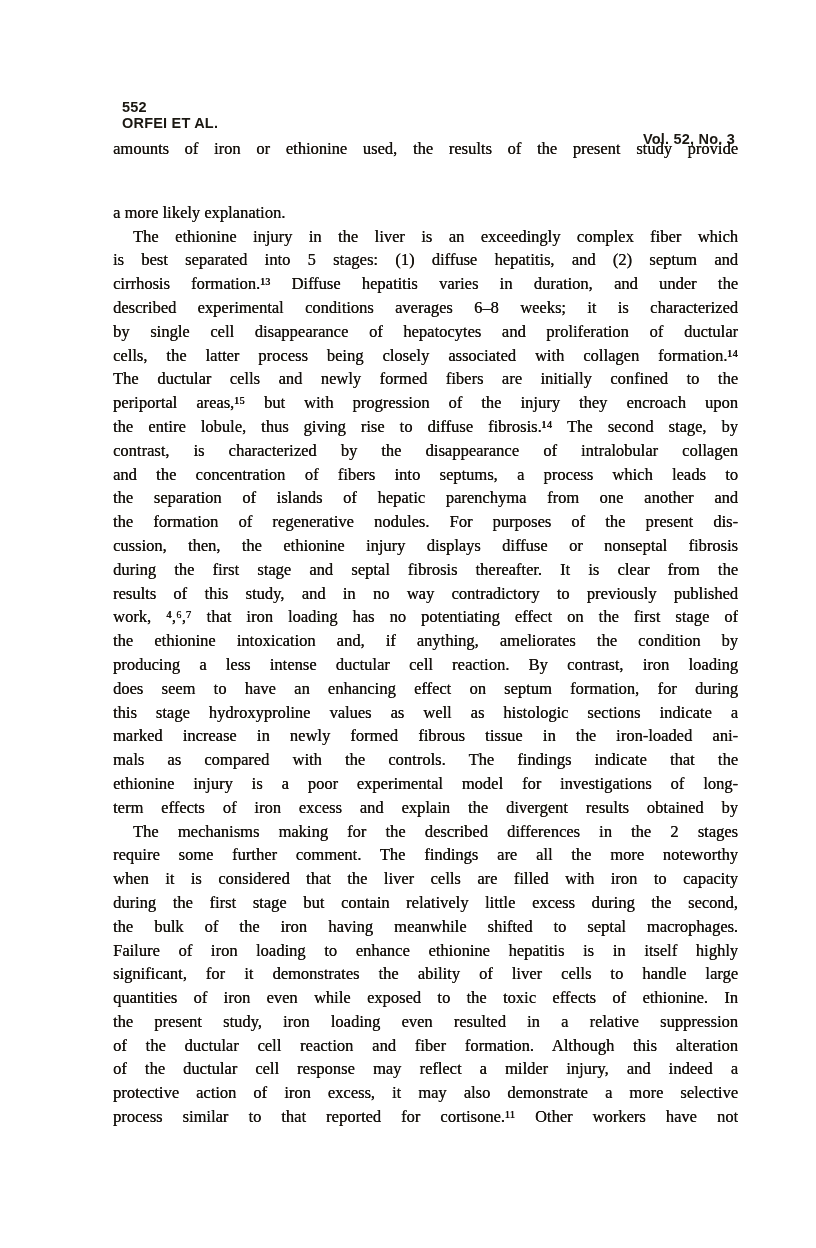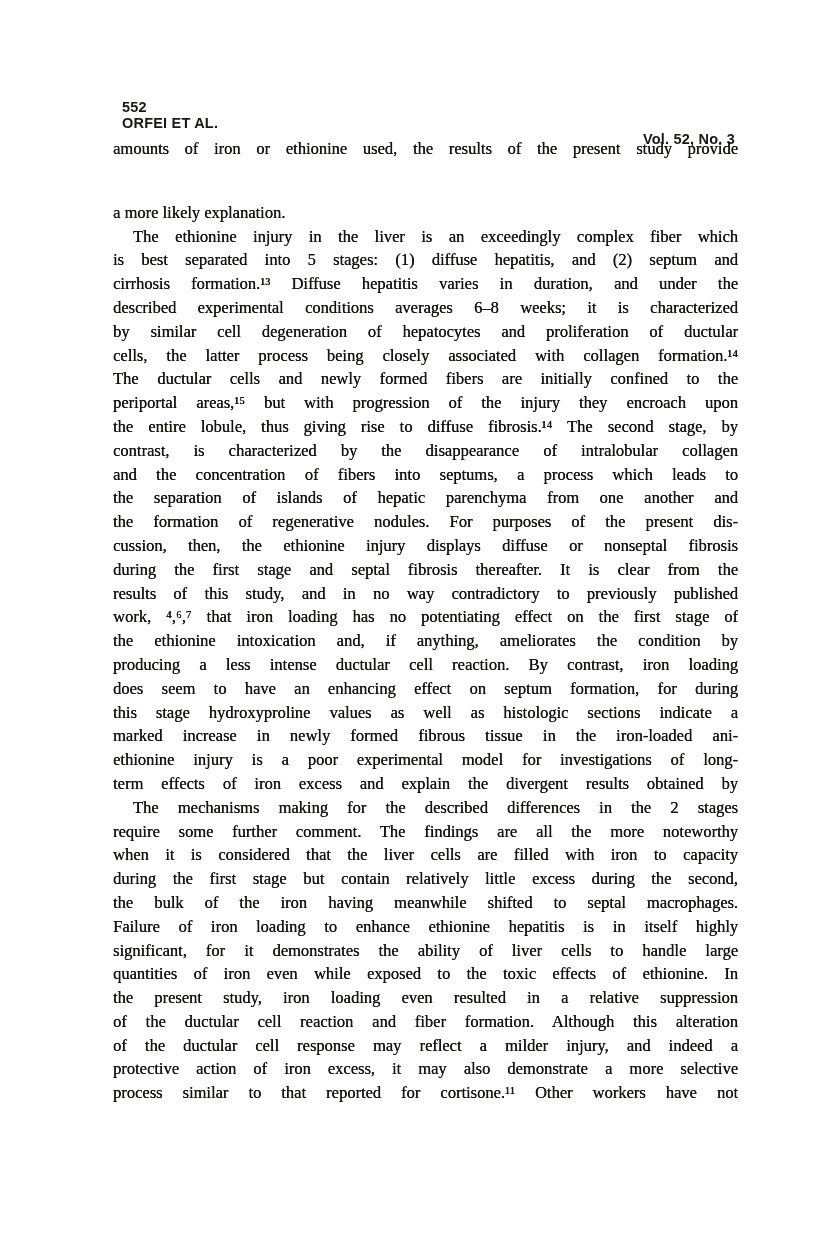--- a/index.html
+++ b/index.html
@@ -61,38 +61,39 @@
     <div class="para">
       <div class="ln">amounts of iron or ethionine used, the results of the present study provide</div>
       <div class="ln ln-end">a more likely explanation.</div>
     </div>
 
     <div class="para">
       <div class="ln ln-ind">The ethionine injury in the liver is an exceedingly complex fiber which</div>
       <div class="ln">is best separated into 5 stages: (1) diffuse hepatitis, and (2) septum and</div>
       <div class="ln">cirrhosis formation.¹³ Diffuse hepatitis varies in duration, and under the</div>
       <div class="ln">described experimental conditions averages 6–8 weeks; it is characterized</div>
-      <div class="ln">by similar cell degeneration of hepatocytes and proliferation of ductular</div>
+      <div class="ln">by single cell disappearance of hepatocytes and proliferation of ductular</div>
       <div class="ln">cells, the latter process being closely associated with collagen formation.¹⁴</div>
       <div class="ln">The ductular cells and newly formed fibers are initially confined to the</div>
       <div class="ln">periportal areas,¹⁵ but with progression of the injury they encroach upon</div>
       <div class="ln">the entire lobule, thus giving rise to diffuse fibrosis.¹⁴ The second stage, by</div>
       <div class="ln">contrast, is characterized by the disappearance of intralobular collagen</div>
       <div class="ln">and the concentration of fibers into septums, a process which leads to</div>
       <div class="ln">the separation of islands of hepatic parenchyma from one another and</div>
       <div class="ln">the formation of regenerative nodules. For purposes of the present dis-</div>
       <div class="ln">cussion, then, the ethionine injury displays diffuse or nonseptal fibrosis</div>
       <div class="ln">during the first stage and septal fibrosis thereafter. It is clear from the</div>
       <div class="ln">results of this study, and in no way contradictory to previously published</div>
       <div class="ln">work, ⁴,⁶,⁷ that iron loading has no potentiating effect on the first stage of</div>
       <div class="ln">the ethionine intoxication and, if anything, ameliorates the condition by</div>
       <div class="ln">producing a less intense ductular cell reaction. By contrast, iron loading</div>
       <div class="ln">does seem to have an enhancing effect on septum formation, for during</div>
       <div class="ln">this stage hydroxyproline values as well as histologic sections indicate a</div>
       <div class="ln">marked increase in newly formed fibrous tissue in the iron-loaded ani-</div>
+      <div class="ln">mals as compared with the controls. The findings indicate that the</div>
       <div class="ln">ethionine injury is a poor experimental model for investigations of long-</div>
       <div class="ln">term effects of iron excess and explain the divergent results obtained by</div>
     </div>
 
     <div class="para">
       <div class="ln ln-ind">The mechanisms making for the described differences in the 2 stages</div>
       <div class="ln">require some further comment. The findings are all the more noteworthy</div>
       <div class="ln">when it is considered that the liver cells are filled with iron to capacity</div>
       <div class="ln">during the first stage but contain relatively little excess during the second,</div>
       <div class="ln">the bulk of the iron having meanwhile shifted to septal macrophages.</div>

